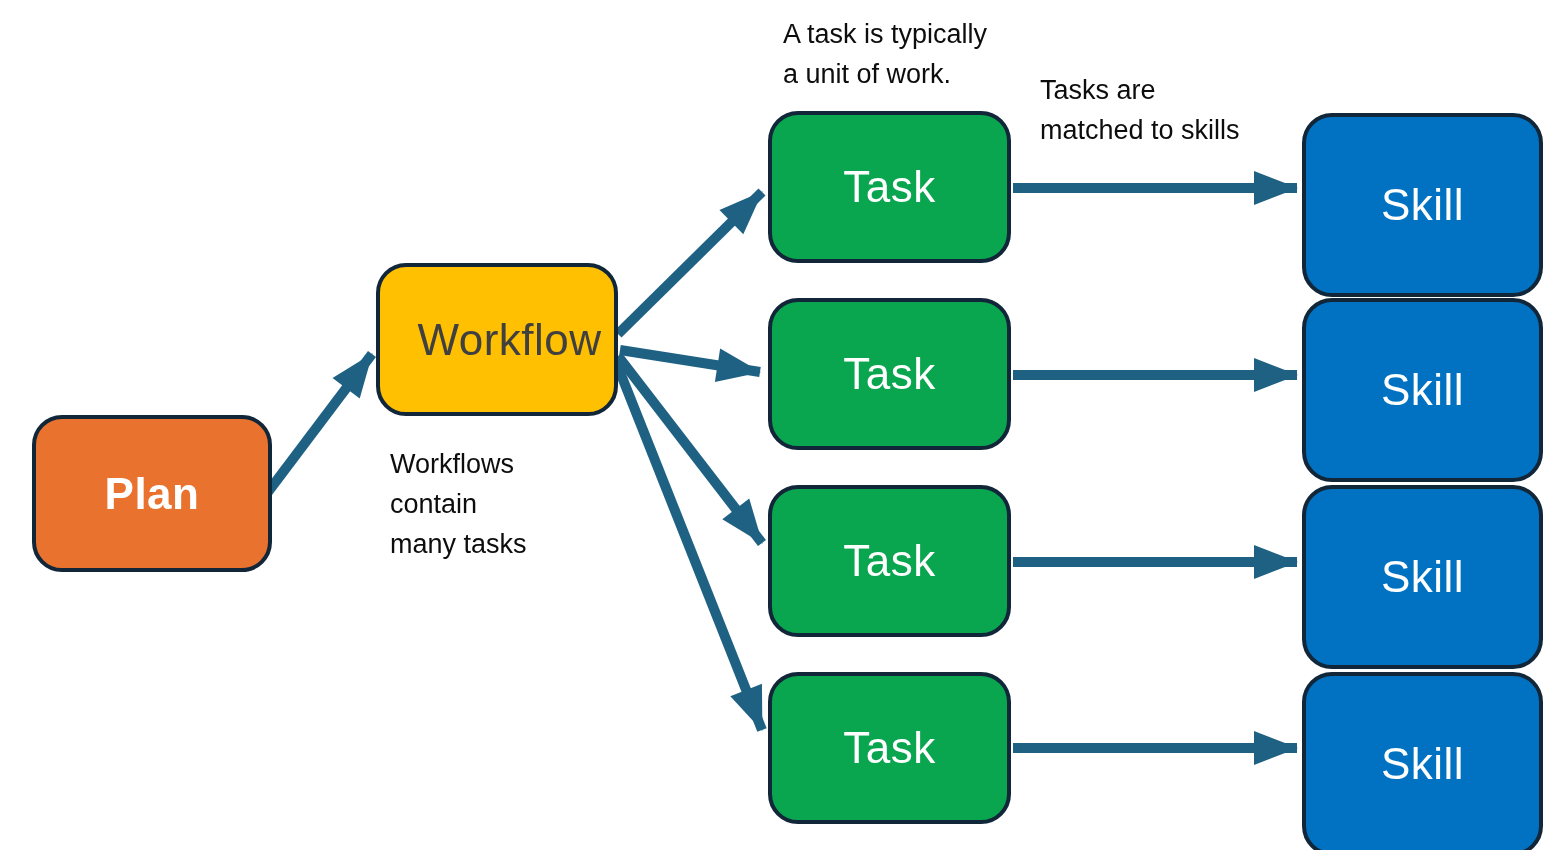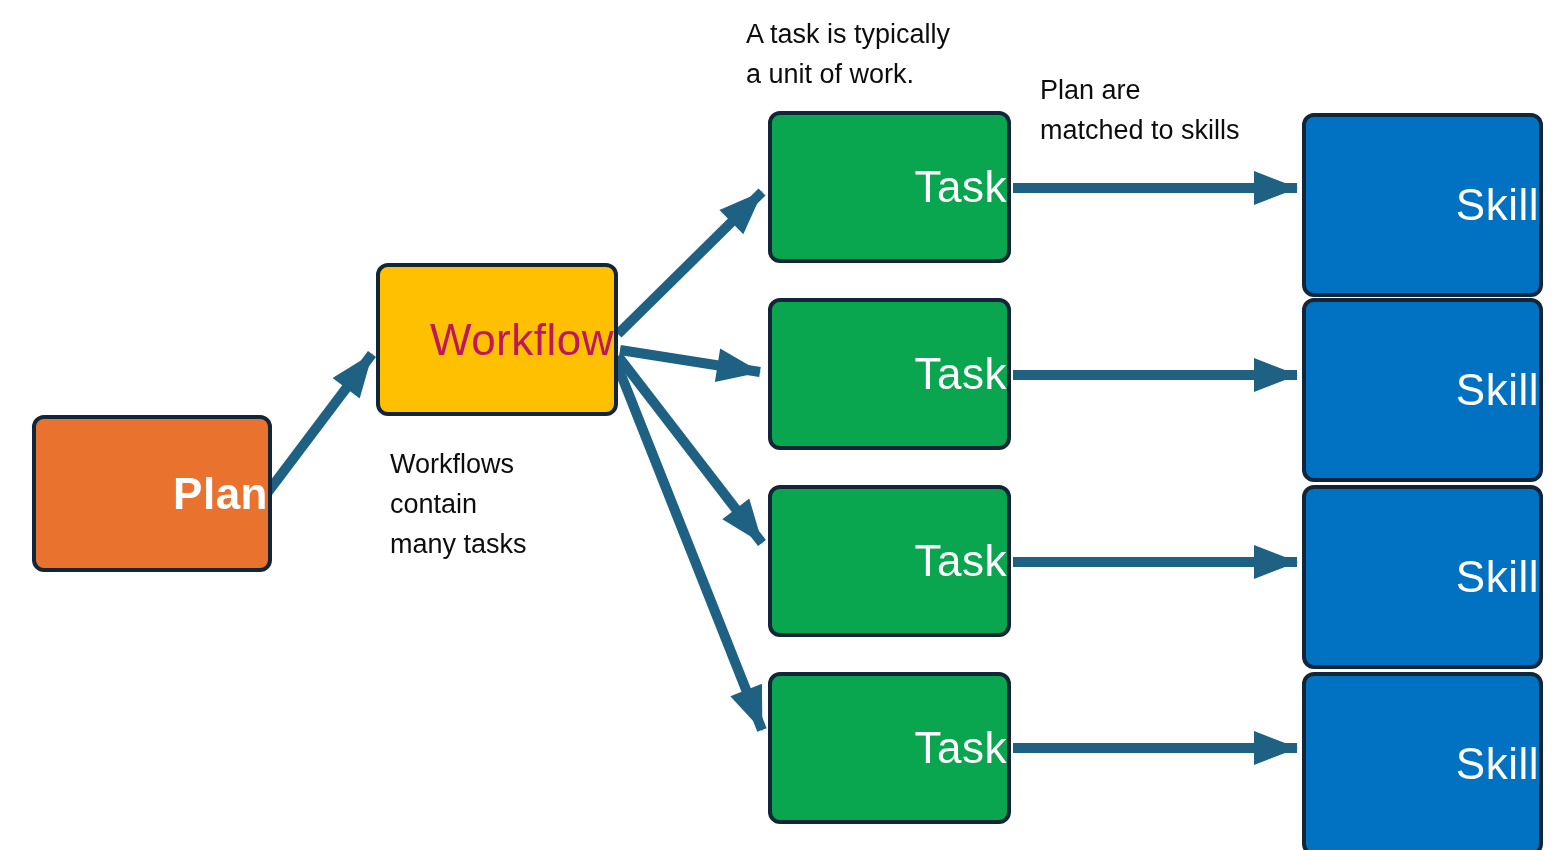--- a/index.html
+++ b/index.html
@@ -27,51 +27,51 @@
     fill: none;
   }
   .arrowhead {
     fill: var(--c-arrow, #1f6183);
     stroke: none;
   }
   .node {
     position: absolute;
     box-sizing: border-box;
     border: 4px solid var(--c-border, #112638);
-    border-radius: 12px;
+    border-radius: 30px;
     display: flex;
     align-items: center;
-    justify-content: flex-end;
+    justify-content: center;
   }
   .node-label {
     font-size: 44px;
     color: #ffffff;
     letter-spacing: 0.5px;
   }
   .node-plan     { left: 32px;  top: 415px; width: 240px; height: 157px; background: var(--c-plan, #e8722e); font-weight: bold; }
   .node-workflow { left: 376px; top: 263px; width: 242px; height: 153px; background: var(--c-workflow, #ffc002); }
-  .node-workflow .node-label { color: #be185d; margin-left: 25px; }
+  .node-workflow .node-label { color: #404040; margin-left: 25px; }
   .node-task { left: 768px; width: 243px; height: 152px; background: var(--c-task, #0aa64f); }
   .node-task-1 { top: 111px; }
   .node-task-2 { top: 298px; }
   .node-task-3 { top: 485px; }
   .node-task-4 { top: 672px; }
   .node-skill { left: 1302px; width: 241px; height: 184px; background: var(--c-skill, #0072c1); }
   .node-skill-1 { top: 113px; }
   .node-skill-2 { top: 298px; }
   .node-skill-3 { top: 485px; }
   .node-skill-4 { top: 672px; }
   .note {
     position: absolute;
     font-size: 27px;
     line-height: 40px;
     color: #0d0d0d;
     white-space: pre-line;
   }
-  .note-task     { left: 746px;  top: 14px;  width: 300px; }
+  .note-task     { left: 783px;  top: 14px;  width: 300px; }
   .note-match    { left: 1040px; top: 70px;  width: 300px; }
   .note-workflow { left: 390px;  top: 444px; width: 250px; }
   .note-plan     { left: 24px;   top: 600px; width: 300px; }
 </style>
 </head>
 <body>
 
 <div id="canvas">
 
   <svg id="arrow-layer" width="1556" height="850" viewBox="0 0 1556 850">
@@ -120,19 +120,19 @@
   </div>
   <div class="node node-skill node-skill-3">
     <span class="node-label">Skill</span>
   </div>
   <div class="node node-skill node-skill-4">
     <span class="node-label">Skill</span>
   </div>
 
   <div class="note note-task">A task is typically
 a unit of work.</div>
-  <div class="note note-match">Plan are
+  <div class="note note-match">Tasks are
 matched to skills</div>
   <div class="note note-workflow">Workflows
 contain
 many tasks</div>
 
 </div>
 
 </body></html>

